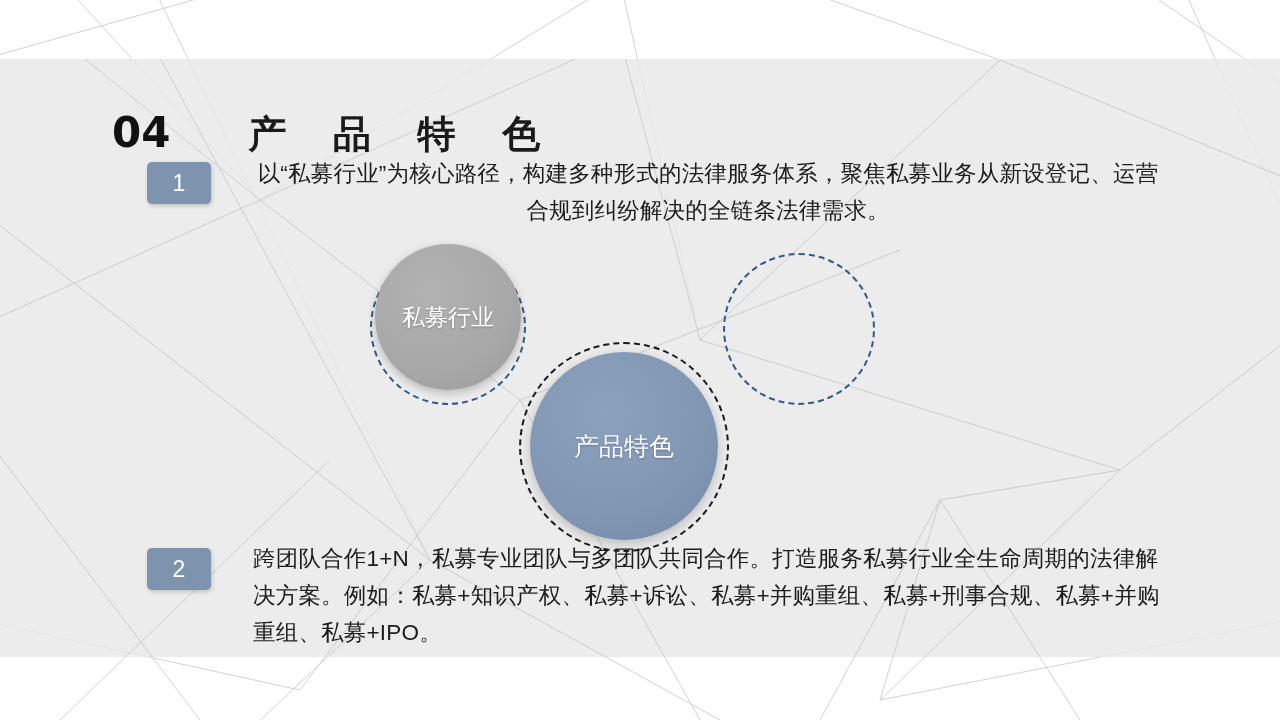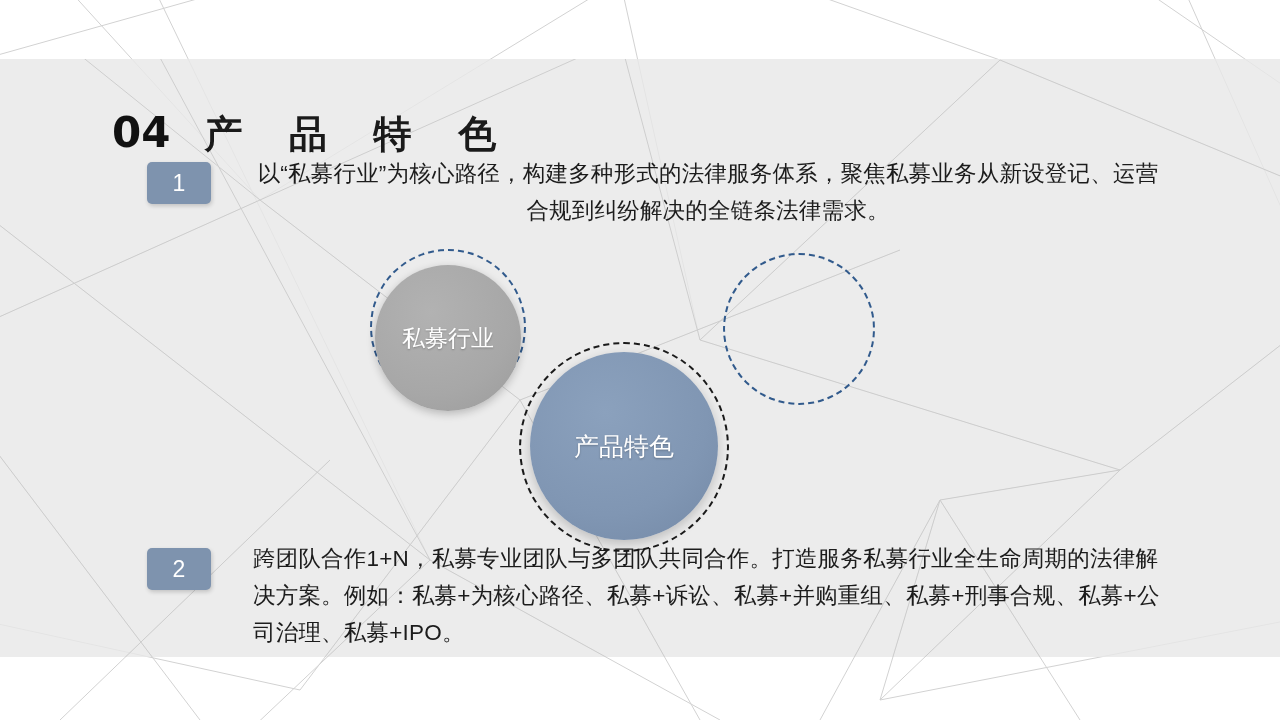--- a/index.html
+++ b/index.html
@@ -44,20 +44,21 @@
     position: absolute;
     z-index: 3;
   }
   
   #title-row {
     left: 112px;
     top: 84px;
     display: flex;
     align-items: baseline;
     white-space: nowrap;
+    gap: 44px;
   }
   #title-number {
     font-size: 42px;
     font-weight: 800;
     color: #111111;
     letter-spacing: 0px;
     font-family: "DejaVu Sans", sans-serif;
   }
   #title-text {
     margin-left: 34px;
@@ -108,21 +109,21 @@
     border-radius: 50%;
     box-sizing: border-box;
   }
   
   #bubble-1-ring {
     left: 370px; top: 249px;
     width: 156px; height: 156px;
     border: 2px dashed #315a8c;
   }
   #bubble-1 {
-    left: 375px; top: 265px;
+    left: 375px; top: 244px;
     width: 146px; height: 146px;
     background: radial-gradient(circle at 38% 32%, #b2b2b2 0%, #a7a7a7 62%, #9b9b9b 100%);
     font-size: 23px;
     box-shadow: 0 3px 9px rgba(0,0,0,0.22);
   }
   
   #bubble-2-ring {
     left: 723px; top: 253px;
     width: 152px; height: 152px;
     border: 2px dashed #315a8c;
@@ -213,21 +214,21 @@
 
   <div id="title-row" class="layer">
     <span id="title-number">04</span>
     <span id="title-text">产 品 特 色</span>
   </div>
 
   <div id="badge-1" class="layer num-badge">1</div>
   <div id="para-1" class="layer para">以“私募行业”为核心路径，构建多种形式的法律服务体系，聚焦私募业务从新设登记、运营合规到纠纷解决的全链条法律需求。</div>
 
   <div id="badge-2" class="layer num-badge">2</div>
-  <div id="para-2" class="layer para">跨团队合作1+N，私募专业团队与多团队共同合作。打造服务私募行业全生命周期的法律解决方案。例如：私募+为核心路径、私募+诉讼、私募+并购重组、私募+刑事合规、私募+公司治理、私募+IPO。</div>
+  <div id="para-2" class="layer para">跨团队合作1+N，私募专业团队与多团队共同合作。打造服务私募行业全生命周期的法律解决方案。例如：私募+知识产权、私募+诉讼、私募+并购重组、私募+刑事合规、私募+并购重组、私募+IPO。</div>
 
   <div id="bubble-1-ring" class="layer bubble-ring"></div>
   <div id="bubble-1" class="layer bubble">私募行业</div>
 
   <div id="bubble-2-ring" class="layer bubble-ring"></div>
 
   <div id="bubble-3-ring" class="layer bubble-ring"></div>
   <div id="bubble-3" class="layer bubble">产品特色</div>
 
 </div>

